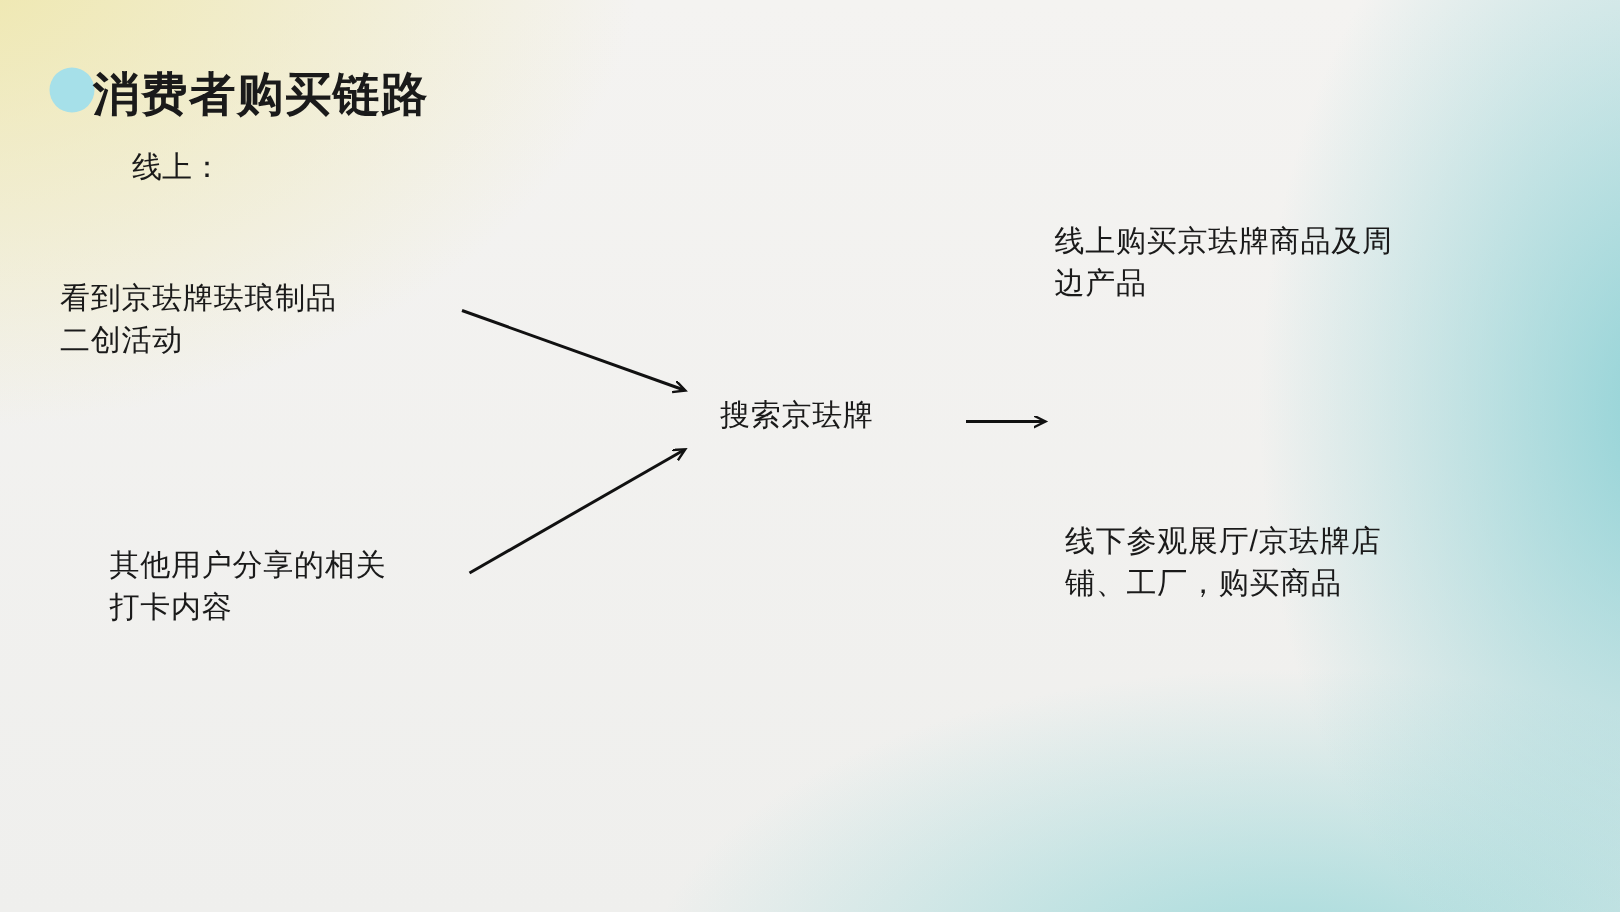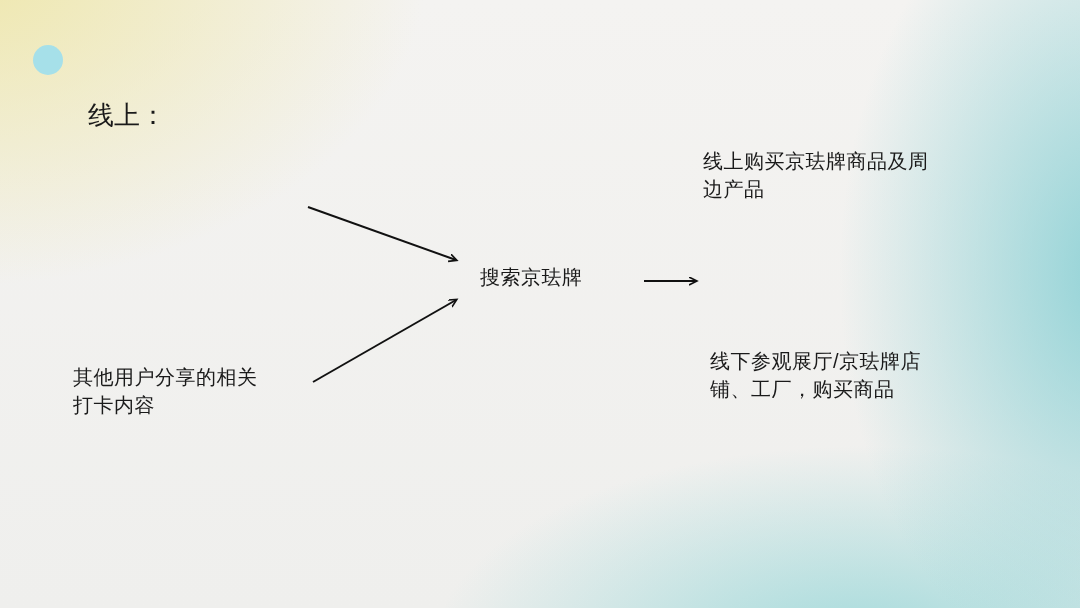--- a/index.html
+++ b/index.html
@@ -44,21 +44,21 @@
     top: 42px;
     margin: 0;
     font-size: 31px;
     font-weight: bold;
     letter-spacing: 1px;
   }
   .subtitle {
     position: absolute;
     left: 88px;
     top: 98px;
-    font-size: 26px;
+    font-size: 20px;
   }
   .node {
     position: absolute;
     font-size: 20px;
     line-height: 1.38;
     white-space: pre-line;
     letter-spacing: 0.5px;
   }
   .node-trigger-top    { left: 40px;  top: 186px; }
   .node-trigger-bottom { left: 40px;  top: 364px; margin-left: 33px; }
@@ -77,23 +77,26 @@
         <path d="M0,0 L8,4 L0,8" fill="none" stroke="#111" stroke-width="1.6"></path>
       </marker>
     </defs>
     <line x1="308" y1="207" x2="456" y2="260" stroke="#111" stroke-width="2" marker-end="url(#ah)"></line>
     <line x1="313" y1="382" x2="456" y2="300" stroke="#111" stroke-width="2" marker-end="url(#ah)"></line>
     <line x1="644" y1="281" x2="696" y2="281" stroke="#111" stroke-width="2" marker-end="url(#ah)"></line>
   </svg>
 
   <span class="title-circle"></span>
 
+  <h1 class="page-title">消费者购买链路</h1>
 
   <div class="subtitle">线上：</div>
 
+  <div class="node node-trigger-top">看到京珐牌珐琅制品
+二创活动</div>
 
   <div class="node node-trigger-bottom">其他用户分享的相关
 打卡内容</div>
 
   <div class="node node-center">搜索京珐牌</div>
 
   <div class="node node-outcome-top">线上购买京珐牌商品及周
 边产品</div>
 
   <div class="node node-outcome-bottom">线下参观展厅/京珐牌店

